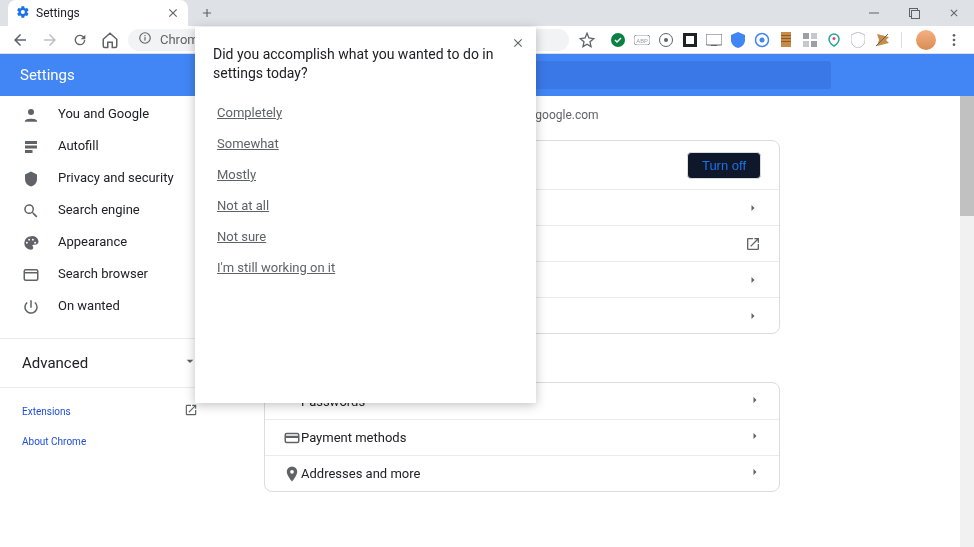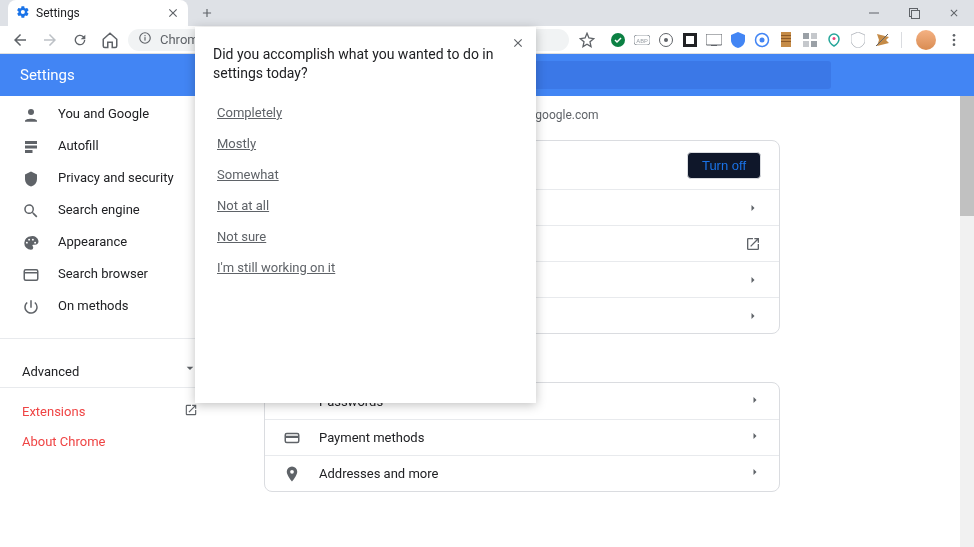--- a/index.html
+++ b/index.html
@@ -29,33 +29,33 @@
   
   .blue-header { height: 42px; background: #4285f4; color: #fff; display: flex; align-items: center; padding: 0 20px; font-size: 15px; }
   .search-pill { margin-left: 270px; width: 486px; height: 28px; background: #3b78e7; border-radius: 3px; }
   
   .content-area { position: relative; height: calc(547px - 26px - 28px - 42px); display: flex; overflow: hidden; }
   
   .sidebar { width: 220px; background: #fff; padding-top: 10px; display: flex; flex-direction: column; font-size: 13px; color: #202124; }
   .side-item { height: 32px; display: flex; align-items: flex-start; padding-left: 22px; gap: 18px; cursor: pointer; }
   .side-ic { width: 18px; height: 18px; display: flex; align-items: center; justify-content: center; color:#5f6368; }
   .side-sep { height: 1px; background: #e8eaed; margin: 8px 0; }
-  .side-adv { height: 32px; display: flex; align-items: flex-end; padding: 0 22px; cursor: pointer; justify-content: space-between; font-size: 13px; }
-  .side-ext, .side-about { height: 30px; display:flex; align-items:center; padding:0 22px; cursor:pointer; font-size:13px; color:#ef4444; justify-content:space-between; }
+  .side-adv { height: 32px; display: flex; align-items: center; padding: 0 22px; cursor: pointer; justify-content: space-between; font-size: 15px; }
+  .side-ext, .side-about { height: 30px; display:flex; align-items:center; padding:0 22px; cursor:pointer; font-size:10px; color:#1d4ed8; justify-content:space-between; }
   
   .main { flex: 1; background: #fff; overflow-y: auto; position: relative; }
   .managed-note { padding: 12px 0 18px 300px; font-size: 12px; color:#5f6368; }
   .managed-note .by { color:#5f6368; }
   .card { width: 516px; margin-left: 44px; border: 1px solid #dadce0; border-radius: 8px; background:#fff; }
   .card-row { height:36px; display:flex; align-items:center; padding:0 18px; border-top:1px solid #e8eaed; font-size:13px; color:#202124; position:relative; }
   .card-row:first-child { border-top:none; height:48px; }
   .turnoff-btn { margin-left:auto; border:1px solid #dadce0; border-radius:4px; padding:5px 14px; font-size:13px; color:#1a73e8; background:#0f172a; cursor:pointer; }
   .row-icon { margin-left:auto; color:#5f6368; width:16px; height:16px; display:flex; align-items:center; justify-content:center; }
   .card2 { width:516px; margin:48px 0 0 44px; border:1px solid #dadce0; border-radius:8px; background:#fff; }
-  .card2-row { height:36px; display:flex; align-items:center; padding:0 18px; border-top:1px solid #e8eaed; font-size:13px; gap:18px; }
+  .card2-row { height:36px; display:flex; align-items:center; padding:0 18px; border-top:1px solid #e8eaed; font-size:13px; }
   .card2-row:first-child { border-top:none; }
   .card2-ic { width:18px; height:18px; display:flex; align-items:center; justify-content:center; color:#5f6368; }
   .chev { margin-left:auto; color:#5f6368; }
   
   .scroll-hint { position:absolute; right:0; top:0; width:14px; height:120px; background:#c1c1c1; }
   .scroll-track { position:absolute; right:0; top:0; width:14px; height:100%; background:#f1f1f1; }
   
   .survey { position:absolute; left:195px; top:27px;  width:341px; height:376px; background:#fff; box-shadow:0 2px 10px rgba(0,0,0,.25); z-index:50; padding:18px 18px 0 18px; }
   .survey-close { position:absolute; right:8px; top:6px; width:20px; height:20px; display:flex; align-items:center; justify-content:center; color:#5f6368; cursor:pointer; font-size:14px;}
   .survey-q { font-size:14px; color:#202124; line-height:1.35; margin-bottom:14px; padding-right:10px; }
@@ -290,21 +290,21 @@
           </svg>
         </span>
       <span>Search browser</span>
     </div>
     <div class="side-item">
       <span class="side-ic">
           <svg width="18" height="18" viewBox="0 0 24 24" fill="currentColor">
             <path d="M13 3h-2v10h2zM17.8 5.2l-1.4 1.4A7 7 0 115 12a7 7 0 012.6-5.4L6.2 5.2A9 9 0 1021 12a9 9 0 00-3.2-6.8z"></path>
           </svg>
         </span>
-      <span>On methods</span>
+      <span>On wanted</span>
     </div>
     <div class="side-sep"></div>
     <div class="side-adv">
       <span>Advanced</span>
       <span><svg width="16" height="16" viewBox="0 0 24 24" fill="#5f6368">
             <path d="M7 10l5 5 5-5z"></path>
           </svg></span>
     </div>
     <div class="side-sep"></div>
     <div class="side-ext">
@@ -401,18 +401,18 @@
 </div>
 
 <div class="survey">
   <div class="survey-close">
     <svg width="14" height="14" viewBox="0 0 24 24" fill="currentColor">
         <path d="M19 6.41 17.59 5 12 10.59 6.41 5 5 6.41 10.59 12 5 17.59 6.41 19 12 13.41 17.59 19 19 17.59 13.41 12z"></path>
       </svg>
   </div>
   <div class="survey-q">Did you accomplish what you wanted to do in settings today?</div>
   <div class="survey-opt">Completely</div>
+  <div class="survey-opt">Somewhat</div>
   <div class="survey-opt">Mostly</div>
-  <div class="survey-opt">Somewhat</div>
   <div class="survey-opt">Not at all</div>
   <div class="survey-opt">Not sure</div>
   <div class="survey-opt">I'm still working on it</div>
 </div>
 
 </body></html>

